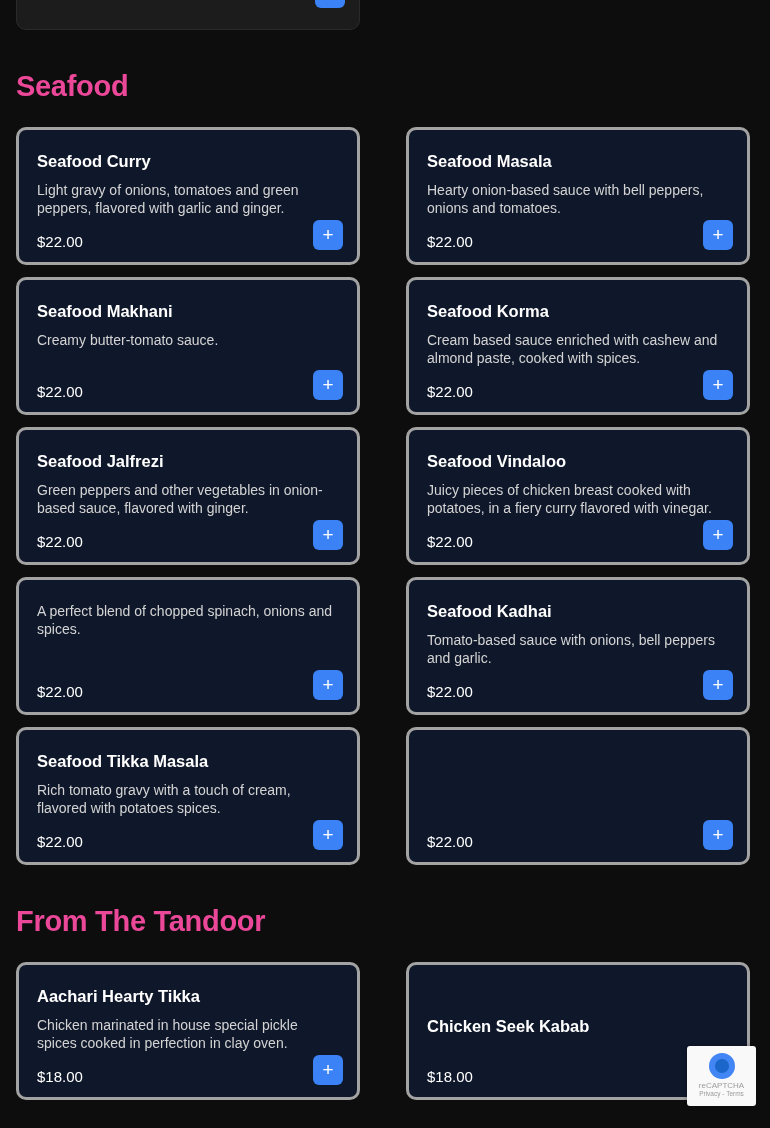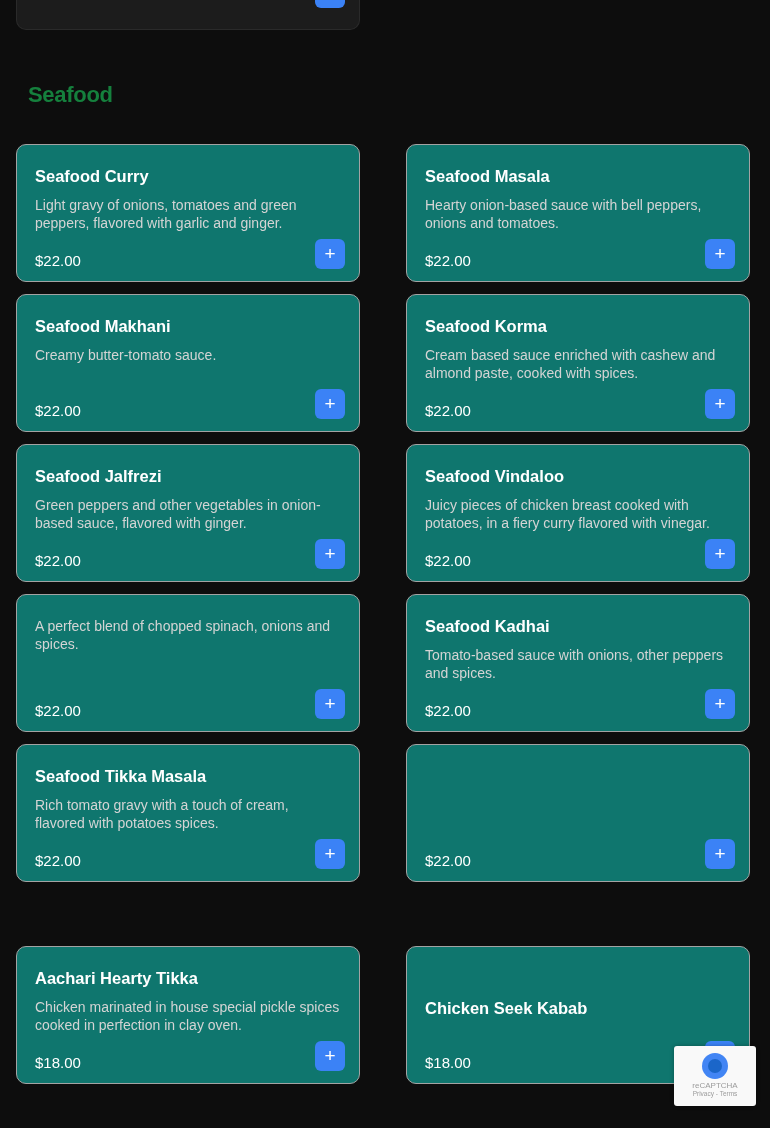--- a/index.html
+++ b/index.html
@@ -30,36 +30,36 @@
     position: relative;
     margin-left: 0px;
     margin-top: 0;
   }
   .top-partial .plus {
     position: absolute;
     right: 14px;
     top: -22px;
   }
   .section-title {
-    font-size: 22px;
+    font-size: 29px;
     font-weight: bold;
     letter-spacing: -0.3px;
-    color: #15803d;
-    margin: 12px;
+    color: #ec4899;
+    margin: 0;
     padding: 0;
   }
   .grid {
     display: grid;
     grid-template-columns: 344px 344px;
     column-gap: 46px;
     row-gap: 12px;
   }
   .card {
-    background: #0f766e;
-    border: 1px solid #a3a3a3;
+    background: #0f172a;
+    border: 3px solid #a3a3a3;
     border-radius: 10px;
     position: relative;
     padding: 22px 18px 16px 18px;
     min-height: 138px;
   }
   .card-title {
     font-size: 16.5px;
     font-weight: bold;
     color: #ffffff;
     margin: 0 0 9px 0;
@@ -101,21 +101,21 @@
     bottom: 12px;
   }
   .card.centered .card-title {
     margin-top: 30px;
   }
   
   .recaptcha {
     position: absolute;
     right: 14px;
     bottom: 22px;
-    width: 82px;
+    width: 69px;
     height: 60px;
     background: #f9f9f9;
     border-radius: 3px;
     box-shadow: 0 0 4px rgba(0,0,0,.3);
     color: #9b9b9b;
     text-align: center;
     overflow: hidden;
   }
   .recaptcha .rc-logo {
     margin: 7px auto 2px auto;
@@ -212,41 +212,42 @@
     </div>
 
     <div class="card">
       <p class="card-desc">A perfect blend of chopped spinach, onions and spices.</p>
       <span class="card-price">$22.00</span>
       <button class="plus">+</button>
     </div>
 
     <div class="card">
       <h3 class="card-title">Seafood Kadhai</h3>
-      <p class="card-desc">Tomato-based sauce with onions, other peppers and spices.</p>
+      <p class="card-desc">Tomato-based sauce with onions, bell peppers and garlic.</p>
       <span class="card-price">$22.00</span>
       <button class="plus">+</button>
     </div>
 
     <div class="card">
       <h3 class="card-title">Seafood Tikka Masala</h3>
       <p class="card-desc">Rich tomato gravy with a touch of cream, flavored with potatoes spices.</p>
       <span class="card-price">$22.00</span>
       <button class="plus">+</button>
     </div>
 
     <div class="card centered">
       <span class="card-price">$22.00</span>
       <button class="plus">+</button>
     </div>
 
   </div>
 
   <div class="spacer-40"></div>
 
+  <h2 class="section-title">From The Tandoor</h2>
 
   <div class="spacer-24"></div>
 
   <div class="grid">
 
     <div class="card">
       <h3 class="card-title">Aachari Hearty Tikka</h3>
       <p class="card-desc">Chicken marinated in house special pickle spices cooked in perfection in clay oven.</p>
       <span class="card-price">$18.00</span>
       <button class="plus">+</button>

